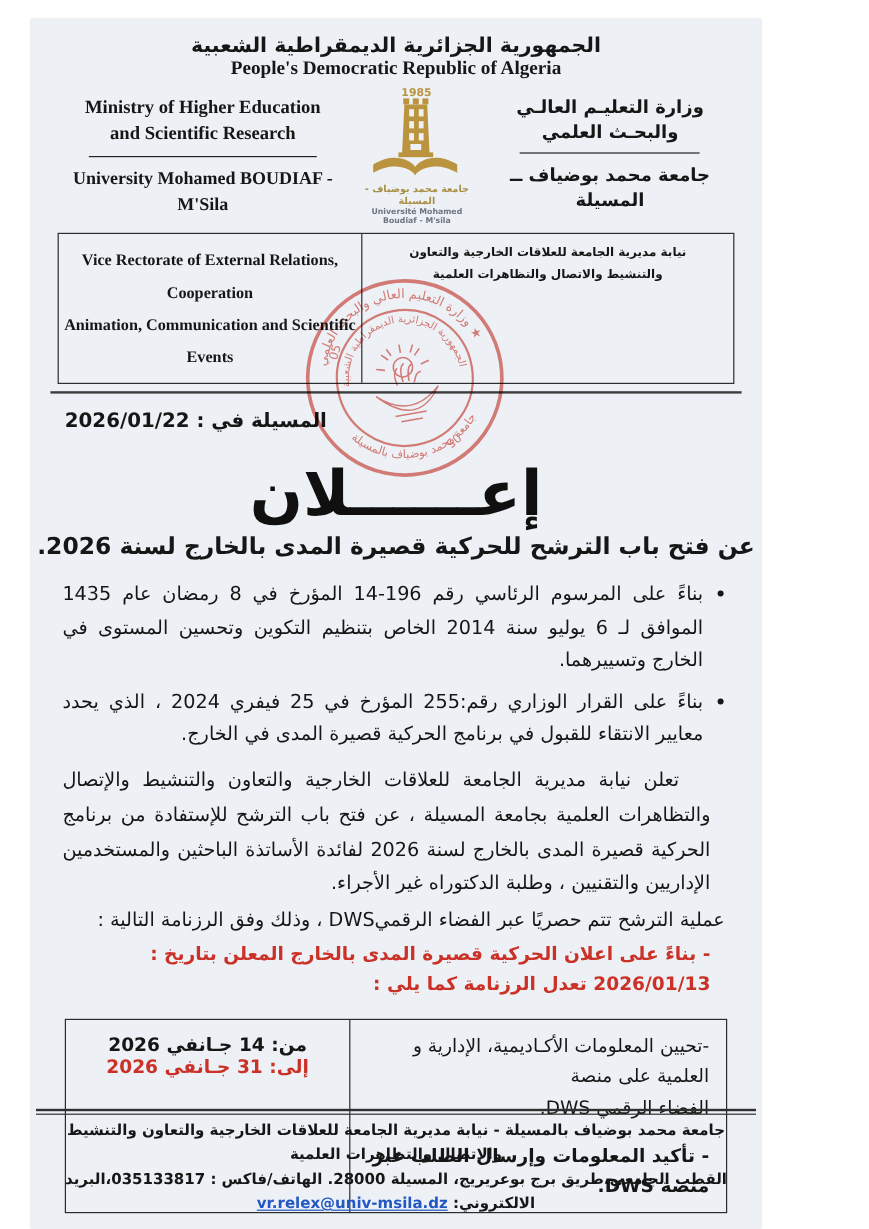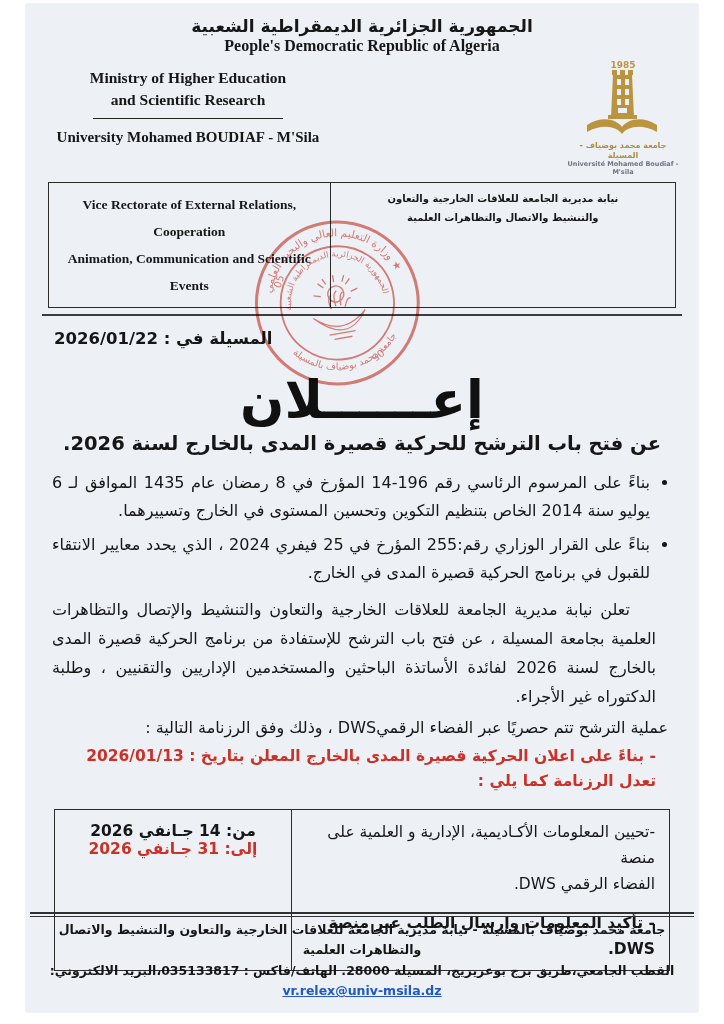--- a/index.html
+++ b/index.html
@@ -5,21 +5,21 @@
   * { margin:0; padding:0; box-sizing:border-box; }
   html,body { width:724px; height:1024px; }
   body {
     background:#ffffff;
     font-family:"DejaVu Sans", sans-serif;
     color:#161616;
     position:relative;
     overflow:hidden;
   }
   .scan {
-    position:absolute; left:26px; top:4px; width:672px; height:1008px;
+    position:absolute; left:26px; top:16px; width:608px; height:1008px;
     background:#edf1f5;
     box-shadow:0 0 2px rgba(0,0,0,.15);
   }
   
   .country-ar { text-align:center; padding-top:12px; font-weight:bold; font-size:17px; }
   .country-en { text-align:center; font-family:"Liberation Serif", serif; font-weight:bold; font-size:16px; margin-top:1px; }
   .header-row { display:flex; justify-content:space-between; align-items:flex-start; padding:2px 16px 0 16px; }
   .ministry-en { width:292px; text-align:center; font-family:"Liberation Serif", serif; font-weight:bold; font-size:15.5px; padding-top:10px; line-height:1.45; }
   .rule-short { border-top:1.5px solid #222; margin:6px auto 8px auto; }
   .rule-en { width:190px; }
@@ -99,20 +99,25 @@
           <rect x="44" y="40" width="4" height="6"></rect>
             <rect x="52" y="40" width="4" height="6"></rect>
           <rect x="45" y="49" width="9" height="5"></rect>
         </g>
         <path d="M14,66 C 30,56 44,61 49,68 C 54,61 68,56 84,66 L84,73 C 68,64 54,68 49,75 C 44,68 30,64 14,73 Z" fill="#bb9440"></path>
       </svg>
       <div class="logo-cap-ar" dir="rtl" lang="ar">جامعة محمد بوضياف - المسيلة</div>
       <div class="logo-cap-fr">Université Mohamed Boudiaf - M'sila</div>
     </div>
 
+    <div class="ministry-ar" dir="rtl" lang="ar">
+      <div>وزارة التعليـم العالـي والبحـث العلمي</div>
+      <div class="rule-short rule-ar"></div>
+      <div class="university-ar">جامعة محمد بوضياف ــ المسيلة</div>
+    </div>
   </div>
 
   <div class="dept-box">
     <div class="dept-en">
       <div>Vice Rectorate of External Relations, Cooperation</div>
       <div>Animation, Communication and Scientific Events</div>
     </div>
     <div class="dept-ar" dir="rtl" lang="ar">
       <div>نيابة مديرية الجامعة للعلاقات الخارجية والتعاون</div>
       <div>والتنشيط والاتصال والتظاهرات العلمية</div>

